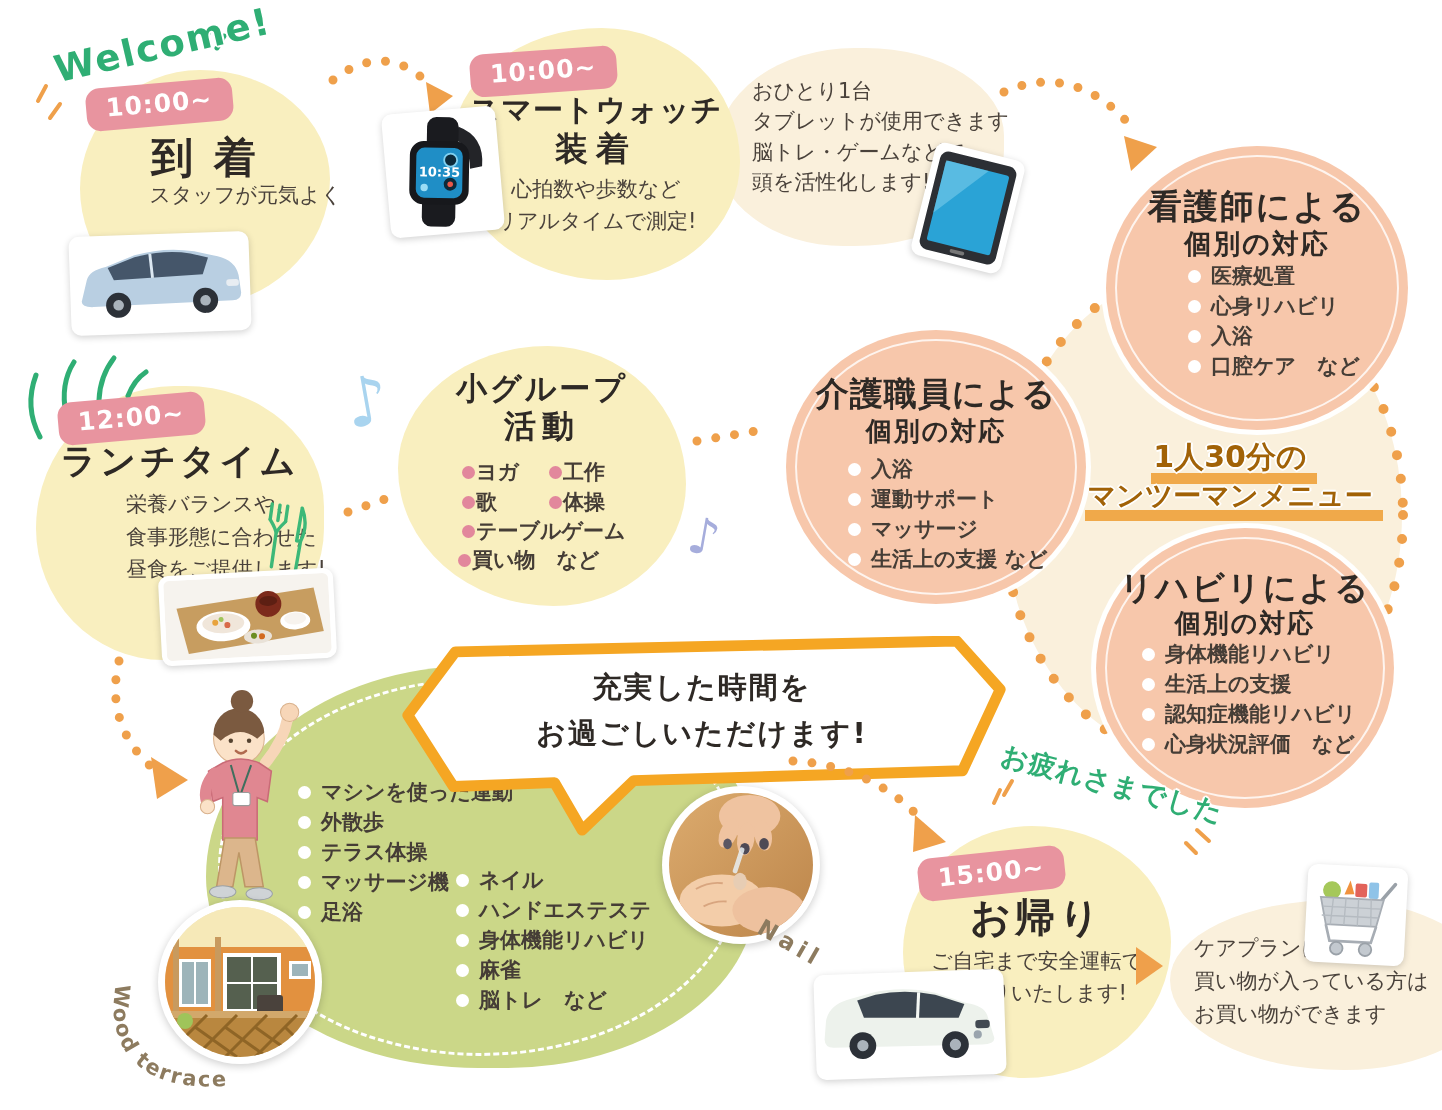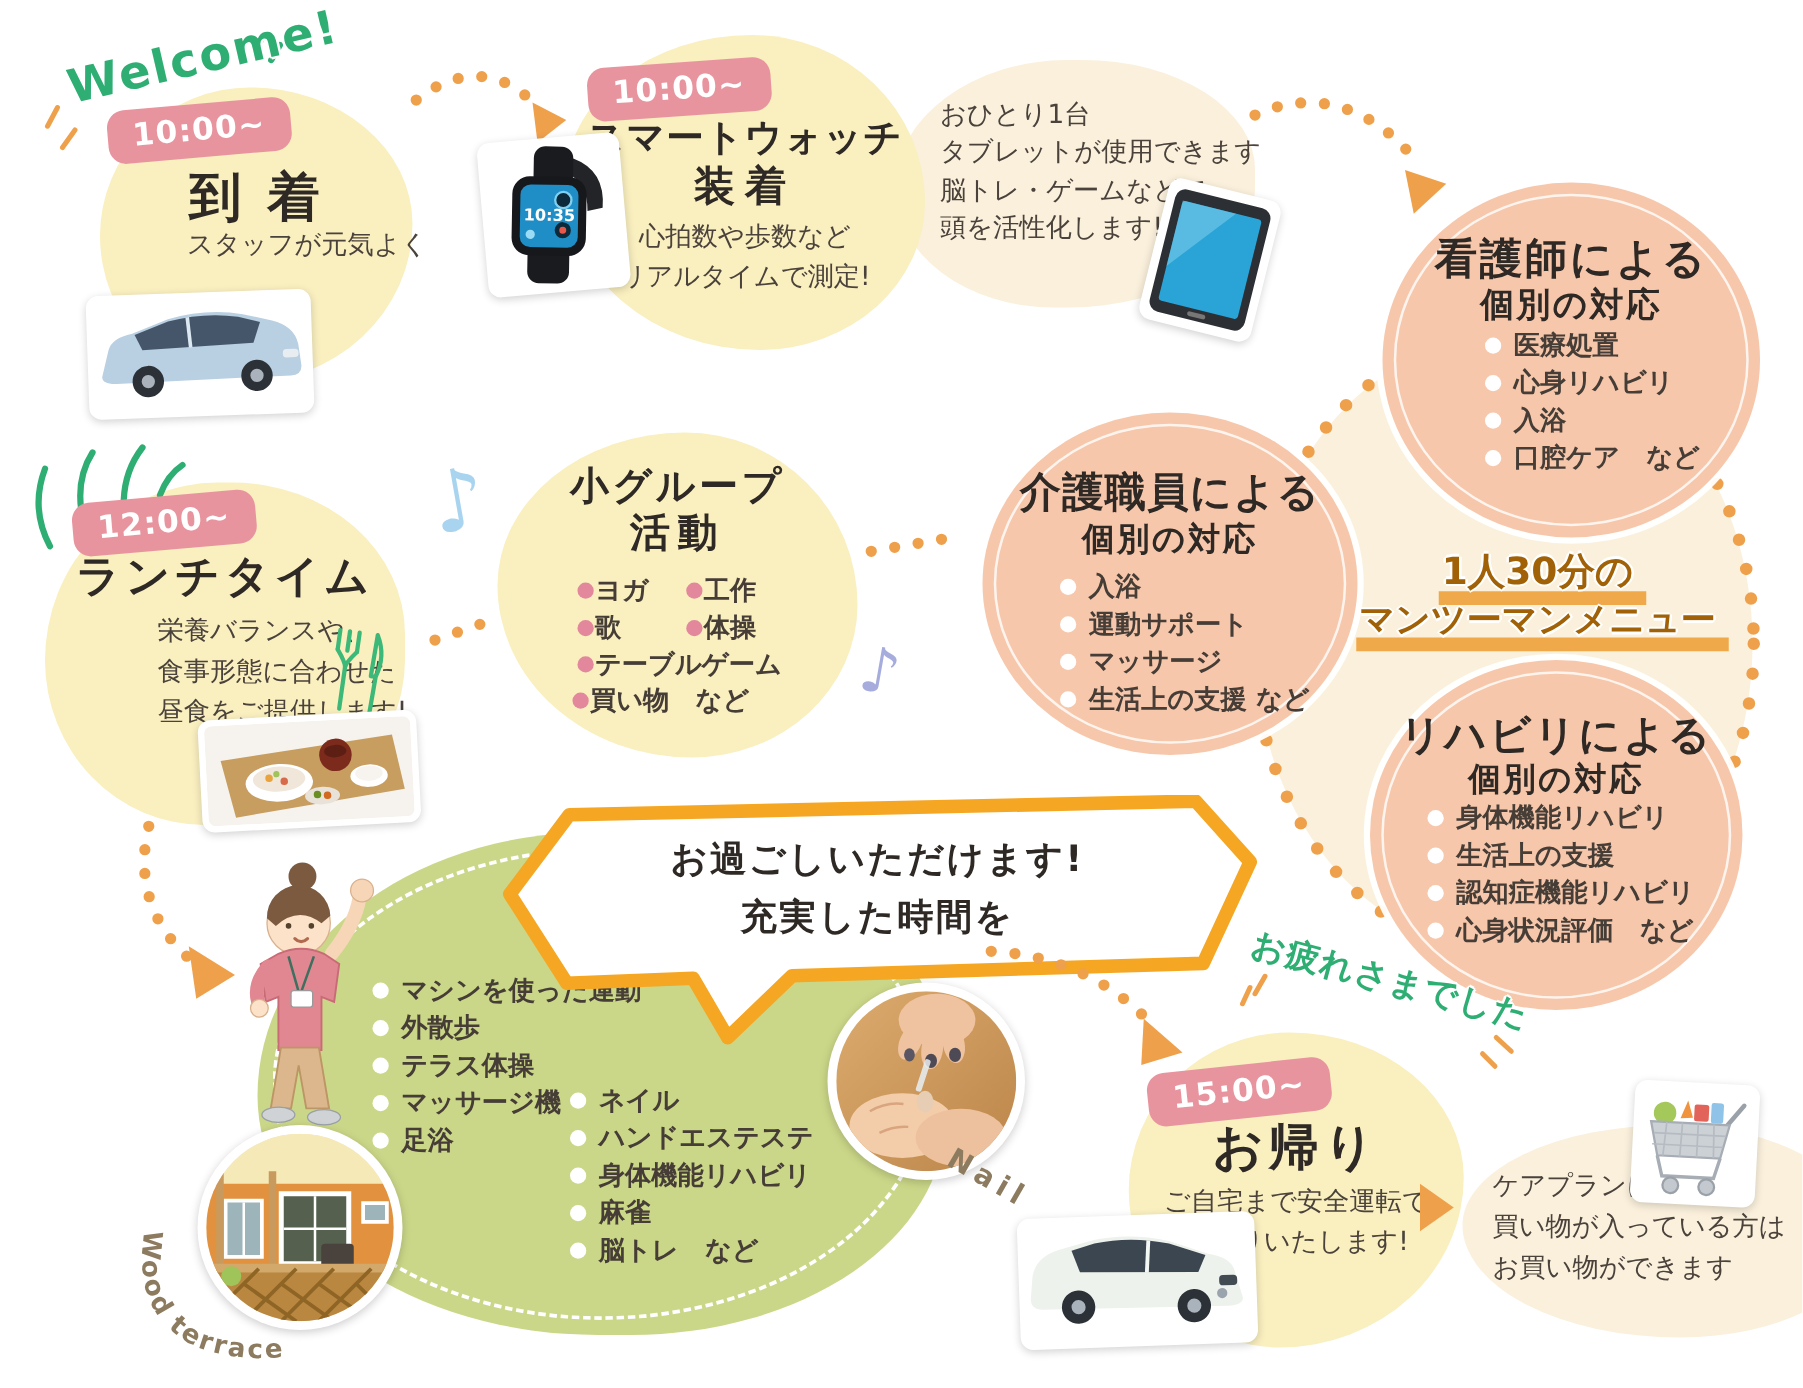--- a/index.html
+++ b/index.html
@@ -318,22 +318,22 @@
     <li>
         <span class="dot"></span>
         <span>脳トレ　など</span>
       </li>
   </ul>
 
   <svg class="abs" style="left:392px;top:636px;z-index:5;" width="628" height="208" viewBox="0 0 630 210">
     <polygon points="14,80 62,16 568,5 612,54 574,136 242,146 190,196 162,148 60,152" fill="#fff" stroke="var(--bubble-orange,#f5a623)" stroke-width="11" stroke-linejoin="round"></polygon>
   </svg>
   <div class="bubble-text" style="left:402px;top:664px;width:600px;">
+    <div>充実した時間を</div>
     <div>お過ごしいただけます!</div>
-    <div>充実した時間を</div>
   </div>
 
   <div class="abs" style="left:178px;top:688px;z-index:6;">
     <svg width="132" height="218" viewBox="0 0 130 215">
       <path d="M86,74 Q104,52 108,30" stroke="#f7d6b8" stroke-width="11" fill="none" stroke-linecap="round"></path>
       <circle cx="110" cy="24" r="9" fill="#f7d6b8" stroke="#d9b18c"></circle>
       <circle cx="60" cy="50" r="25" fill="#fbe2c8" stroke="#d9b18c"></circle>
       <path d="M35,46 A25,25 0 0 1 85,44 L78,50 Q60,36 42,52 Z" fill="#7b5a40"></path>
       <circle cx="63" cy="13" r="11" fill="#7b5a40"></circle>
       <circle cx="52" cy="52" r="2.2" fill="#54422f"></circle>

